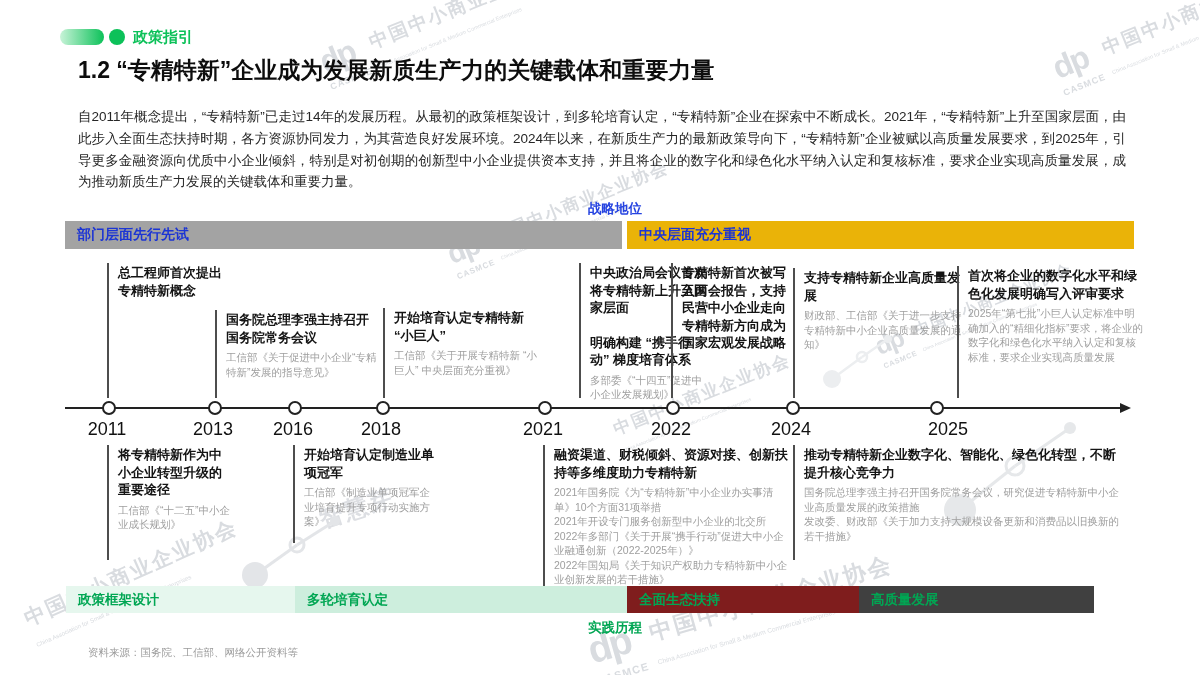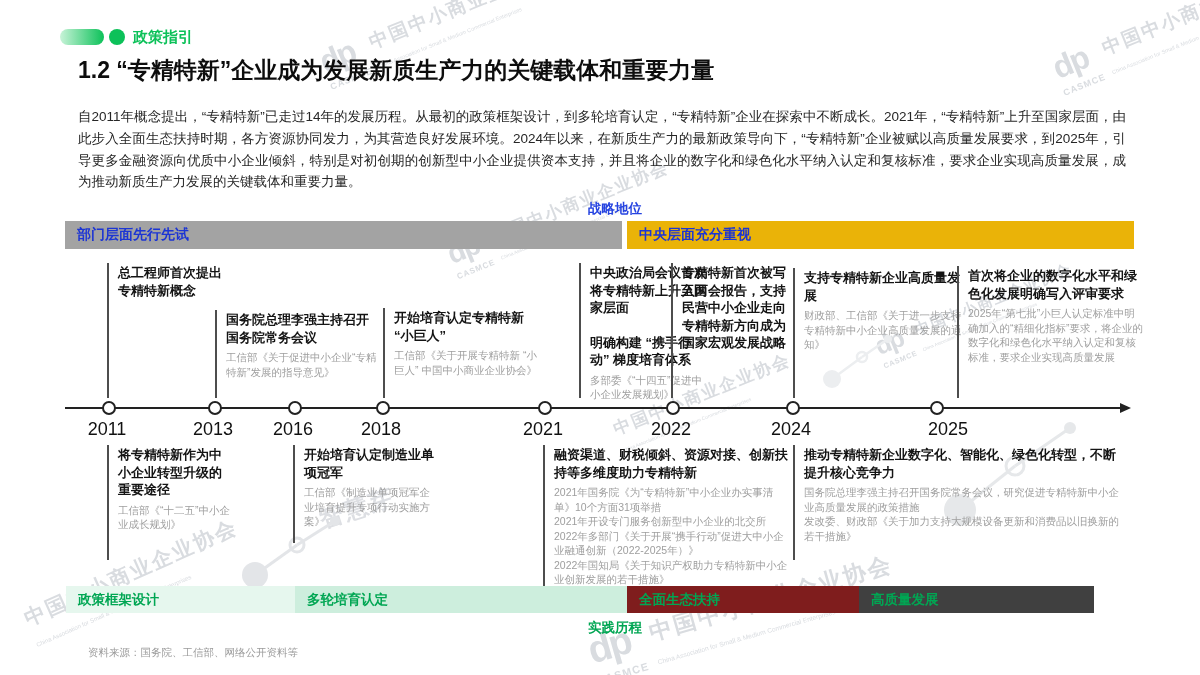--- a/index.html
+++ b/index.html
@@ -134,21 +134,21 @@
 
   <div class="evt" style="left:107px;top:263px;width:115px;height:135px;">
     <div class="t">总工程师首次提出专精特新概念</div>
   </div>
   <div class="evt" style="left:215px;top:310px;width:162px;height:88px;">
     <div class="t">国务院总理李强主持召开国务院常务会议</div>
     <div class="d">工信部《关于促进中小企业“专精特新”发展的指导意见》</div>
   </div>
   <div class="evt" style="left:383px;top:308px;width:155px;height:90px;">
     <div class="t">开始培育认定专精特新 “小巨人”</div>
-    <div class="d">工信部《关于开展专精特新 “小巨人” 中国中小商业企业协会》</div>
+    <div class="d">工信部《关于开展专精特新 “小巨人” 中央层面充分重视》</div>
   </div>
   <div class="evt" style="left:543px;top:263px;width:128px;height:135px;margin-left:36px;">
     <div class="t">中央政治局会议首次将专精特新上升至国家层面</div>
     <div class="t t2">明确构建 “携手行动” 梯度培育体系</div>
     <div class="d">多部委《“十四五”促进中小企业发展规划》</div>
   </div>
   <div class="evt" style="left:671px;top:263px;width:115px;height:135px;">
     <div class="t">专精特新首次被写入两会报告，支持民营中小企业走向专精特新方向成为国家宏观发展战略</div>
   </div>
   <div class="evt" style="left:793px;top:268px;width:170px;height:130px;">

